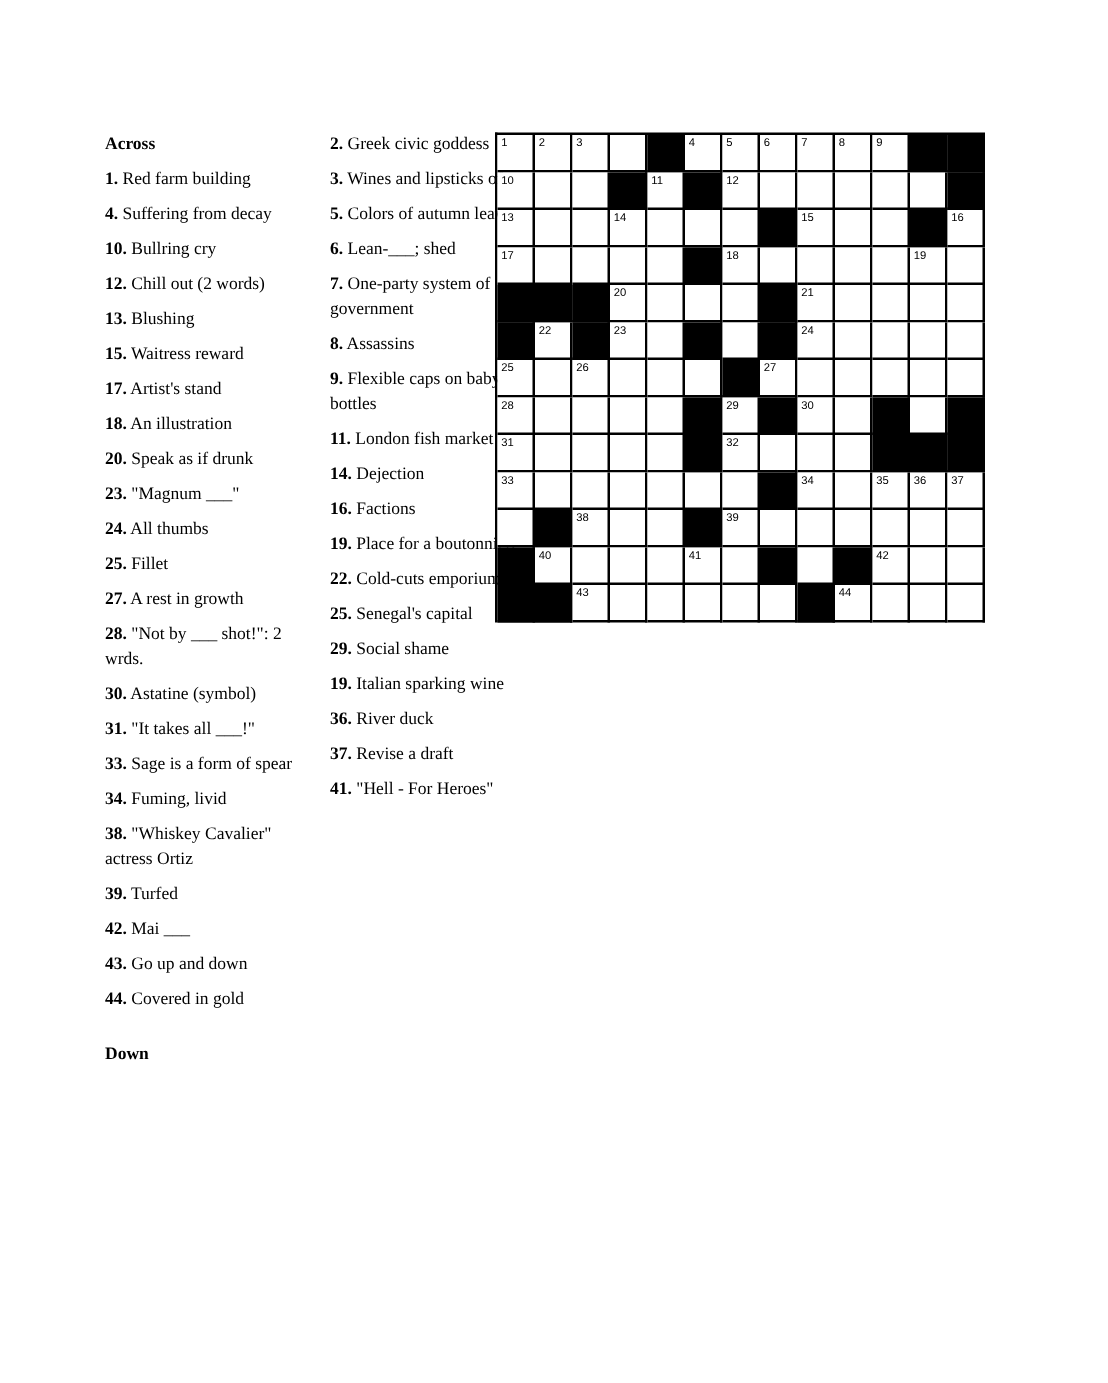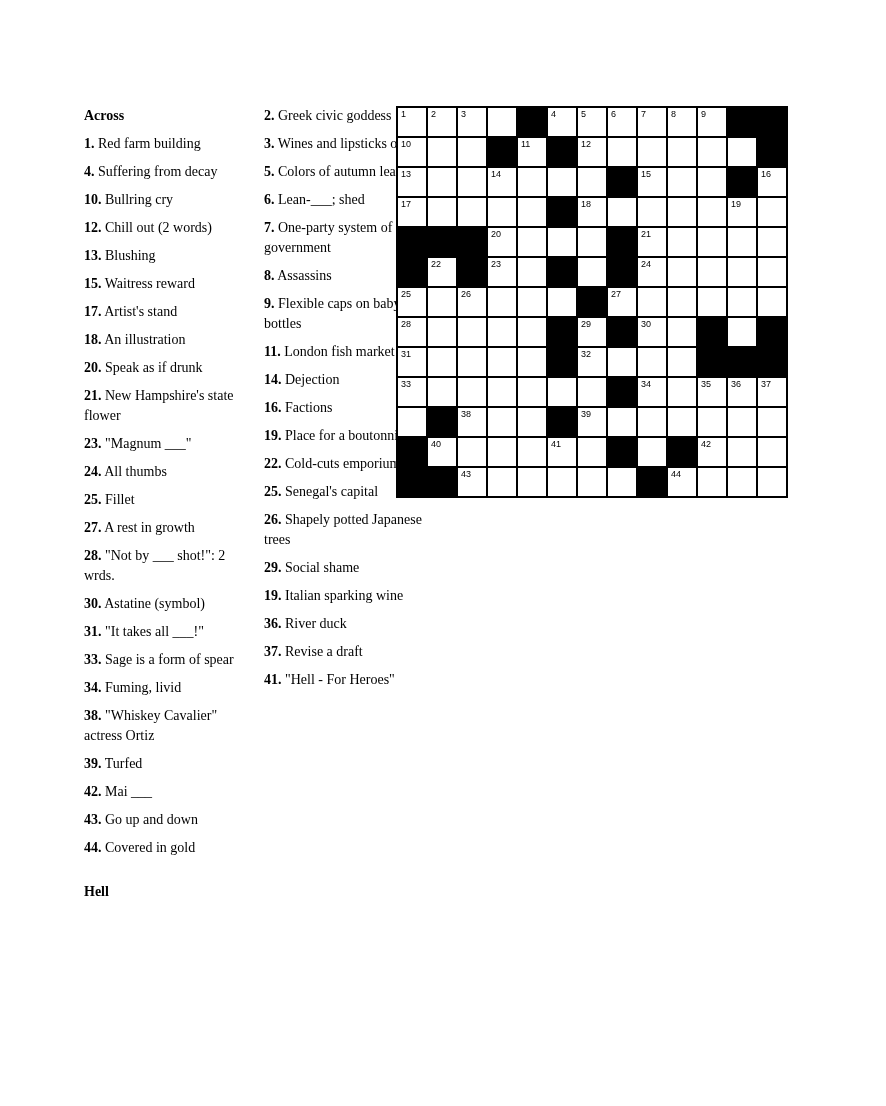--- a/index.html
+++ b/index.html
@@ -24,56 +24,54 @@
   <div id="across-list-a">
       <div class="clue"><span class="num">1.</span><span> Red farm building</span></div>
       <div class="clue"><span class="num">4.</span><span> Suffering from decay</span></div>
       <div class="clue"><span class="num">10.</span><span> Bullring cry</span></div>
       <div class="clue"><span class="num">12.</span><span> Chill out (2 words)</span></div>
       <div class="clue"><span class="num">13.</span><span> Blushing</span></div>
       <div class="clue"><span class="num">15.</span><span> Waitress reward</span></div>
       <div class="clue"><span class="num">17.</span><span> Artist's stand</span></div>
       <div class="clue"><span class="num">18.</span><span> An illustration</span></div>
       <div class="clue"><span class="num">20.</span><span> Speak as if drunk</span></div>
-      <div class="clue"><span class="num">21.</span><span> New Hampshire's state flower</span></div>
       <div class="clue"><span class="num">23.</span><span> "Magnum ___"</span></div>
       <div class="clue"><span class="num">24.</span><span> All thumbs</span></div>
       <div class="clue"><span class="num">25.</span><span> Fillet</span></div>
       <div class="clue"><span class="num">27.</span><span> A rest in growth</span></div>
       <div class="clue"><span class="num">28.</span><span> "Not by ___ shot!": 2 wrds.</span></div>
       <div class="clue"><span class="num">30.</span><span> Astatine (symbol)</span></div>
       <div class="clue"><span class="num">31.</span><span> "It takes all ___!"</span></div>
       <div class="clue"><span class="num">33.</span><span> Sage is a form of spear</span></div>
       <div class="clue"><span class="num">34.</span><span> Fuming, livid</span></div>
       <div class="clue"><span class="num">38.</span><span> "Whiskey Cavalier" actress Ortiz</span></div>
       <div class="clue"><span class="num">39.</span><span> Turfed</span></div>
       <div class="clue"><span class="num">42.</span><span> Mai ___</span></div>
       <div class="clue"><span class="num">43.</span><span> Go up and down</span></div>
       <div class="clue"><span class="num">44.</span><span> Covered in gold</span></div>
     </div>
   <div class="gap-down"></div>
-  <div class="section-title">Hell</div>
+  <div class="section-title">Down</div>
 </div>
 
 <div class="clues-col col-b">
   <div id="down-list-b">
       <div class="clue"><span class="num">2.</span><span> Greek civic goddess</span></div>
       <div class="clue"><span class="num">3.</span><span> Wines and lipsticks often</span></div>
       <div class="clue"><span class="num">5.</span><span> Colors of autumn leaves</span></div>
       <div class="clue"><span class="num">6.</span><span> Lean-___; shed</span></div>
       <div class="clue"><span class="num">7.</span><span> One-party system of government</span></div>
       <div class="clue"><span class="num">8.</span><span> Assassins</span></div>
       <div class="clue"><span class="num">9.</span><span> Flexible caps on baby bottles</span></div>
       <div class="clue"><span class="num">11.</span><span> London fish market</span></div>
       <div class="clue"><span class="num">14.</span><span> Dejection</span></div>
       <div class="clue"><span class="num">16.</span><span> Factions</span></div>
       <div class="clue"><span class="num">19.</span><span> Place for a boutonniere</span></div>
       <div class="clue"><span class="num">22.</span><span> Cold-cuts emporiums</span></div>
       <div class="clue"><span class="num">25.</span><span> Senegal's capital</span></div>
-      <div class="clue"><span class="num">26.</span><span> Shapely potted Japanese trees</span></div>
       <div class="clue"><span class="num">29.</span><span> Social shame</span></div>
       <div class="clue"><span class="num">19.</span><span> Italian sparking wine</span></div>
       <div class="clue"><span class="num">36.</span><span> River duck</span></div>
       <div class="clue"><span class="num">37.</span><span> Revise a draft</span></div>
       <div class="clue"><span class="num">41.</span><span> "Hell - For Heroes"</span></div>
     </div>
 </div>
 
 <div class="grid" id="grid">
     <div class="cell">

